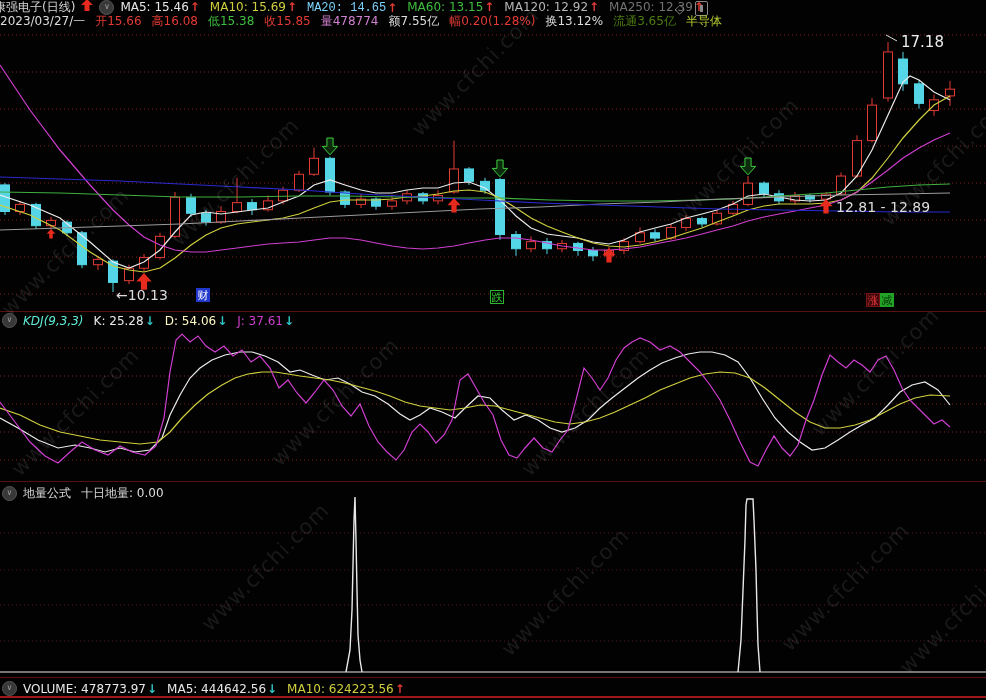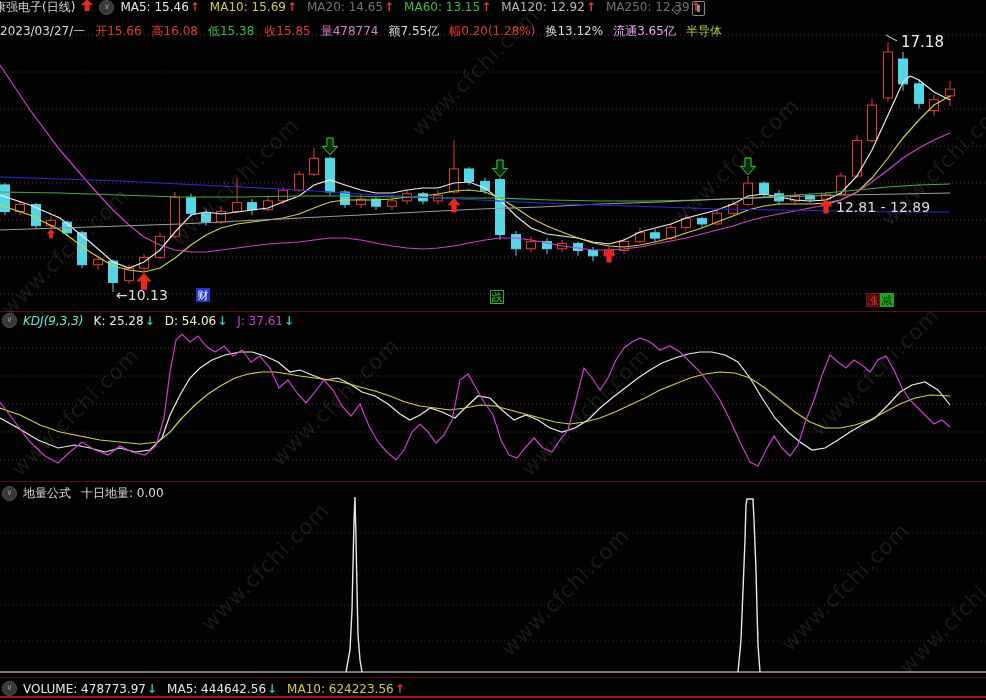--- a/index.html
+++ b/index.html
@@ -1,20 +1,20 @@
 <!DOCTYPE html>
 <html><head>
 <meta charset="utf-8">
 <style>
   html,body{margin:0;padding:0;background:#000;}
   .screen{position:relative;width:986px;height:700px;background:#020202;overflow:hidden;
           font-family:"DejaVu Sans","Liberation Sans",sans-serif;}
   .hdr{position:absolute;left:0;white-space:nowrap;display:flex;align-items:center;font-size:12px;line-height:14px;}
   #hdr1{top:0;height:14px;}
-  #hdr2{top:24px;height:14px;}
+  #hdr2{top:14px;height:14px;}
   .title{color:#d8d8d8;margin-left:-6px;margin-right:6px;}
   .pair{margin-right:10px;white-space:nowrap;display:inline-flex;align-items:center;}
   .arr{margin-left:1px;font-weight:bold;}
   .mini-ic{display:inline-block;margin-right:6px;}
   .circ{display:inline-block;width:13px;height:13px;border-radius:50%;background:#383838;border:1px solid #555;
         color:#9a9a9a;font-size:8px;line-height:11px;text-align:center;margin-right:6px;}
   .hdr-right{position:absolute;top:1px;right:6px;display:flex;align-items:center;gap:10px;}
   .diamond{color:#8a8a8a;font-size:13px;}
   .cardic{width:11px;height:13px;border:1px solid #8a8a8a;border-radius:2px;
           background:linear-gradient(#8a8a8a,#8a8a8a) center/3px 7px no-repeat;}
@@ -39,21 +39,21 @@
         </svg>
     </span>
     <span class="circ">∨</span>
     <span id="ma-segs"><span class="pair">
           <span style="color: rgb(232, 232, 232);">MA5: 15.46</span>
           <span class="arr" style="color: rgb(226, 59, 52);">↑</span>
         </span><span class="pair">
           <span style="color: rgb(207, 207, 63);">MA10: 15.69</span>
           <span class="arr" style="color: rgb(226, 59, 52);">↑</span>
         </span><span class="pair">
-          <span style="color: #737373;">MA20: 14.65</span>
+          <span style="color: #7dd3fc; font-family: Liberation Mono, monospace;">MA20: 14.65</span>
           <span class="arr" style="color: rgb(226, 59, 52);">↑</span>
         </span><span class="pair">
           <span style="color: rgb(63, 191, 63);">MA60: 13.15</span>
           <span class="arr" style="color: rgb(226, 59, 52);">↑</span>
         </span><span class="pair">
           <span style="color: rgb(184, 184, 184); text-align: center;">MA120: 12.92</span>
           <span class="arr" style="color: rgb(226, 59, 52);">↑</span>
         </span><span class="pair">
           <span style="color: #737373;">MA250: 12.39</span>
           <span class="arr" style="color: rgb(226, 59, 52);">↑</span>
@@ -86,21 +86,21 @@
       <span class="pair">
         <span style="color: rgb(220, 220, 220);">额7.55亿</span>
       </span>
       <span class="pair">
         <span style="color: rgb(226, 59, 52);">幅0.20(1.28%)</span>
       </span>
       <span class="pair">
         <span style="color: rgb(220, 220, 220);">换13.12%</span>
       </span>
       <span class="pair">
-        <span style="color: #f0abfc;">流通3.65亿</span>
+        <span style="color: #4d7c0f;">流通3.65亿</span>
       </span>
       <span class="pair">
         <span style="color: rgb(181, 200, 50);">半导体</span>
       </span>
     </div>
 
   <svg class="panel" id="svg-main" width="986" height="283" style="top:28px">
       <line x1="0" y1="7" x2="986" y2="7" stroke="#7d2222" stroke-width="1" stroke-dasharray="1 3"></line>
       <line x1="0" y1="44" x2="986" y2="44" stroke="#7d2222" stroke-width="1" stroke-dasharray="1 3"></line>
       <line x1="0" y1="81" x2="986" y2="81" stroke="#7d2222" stroke-width="1" stroke-dasharray="1 3"></line>

